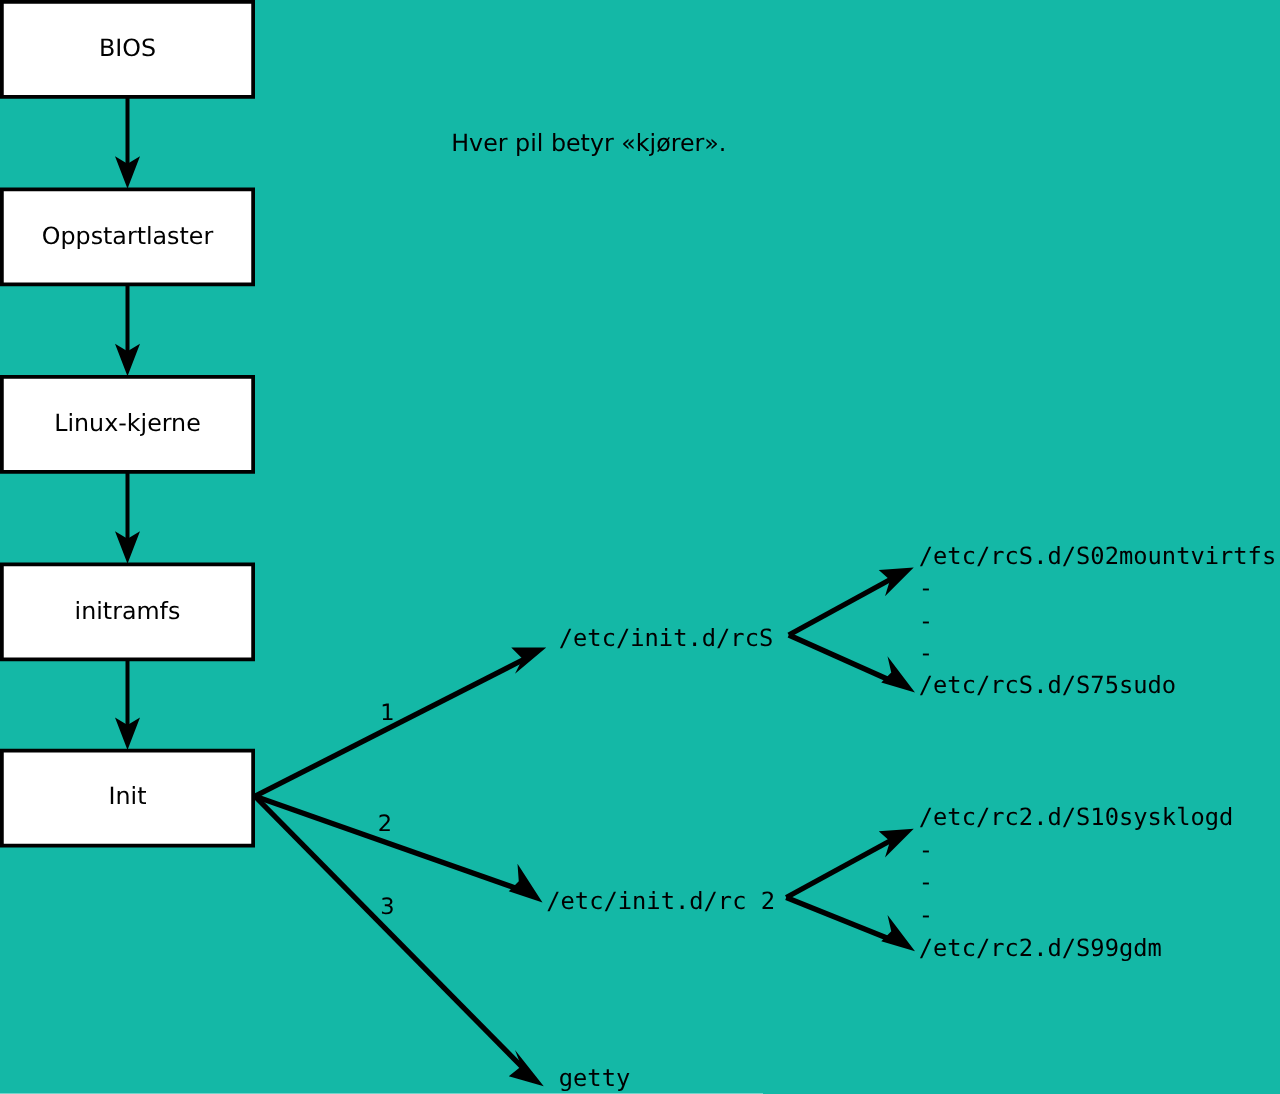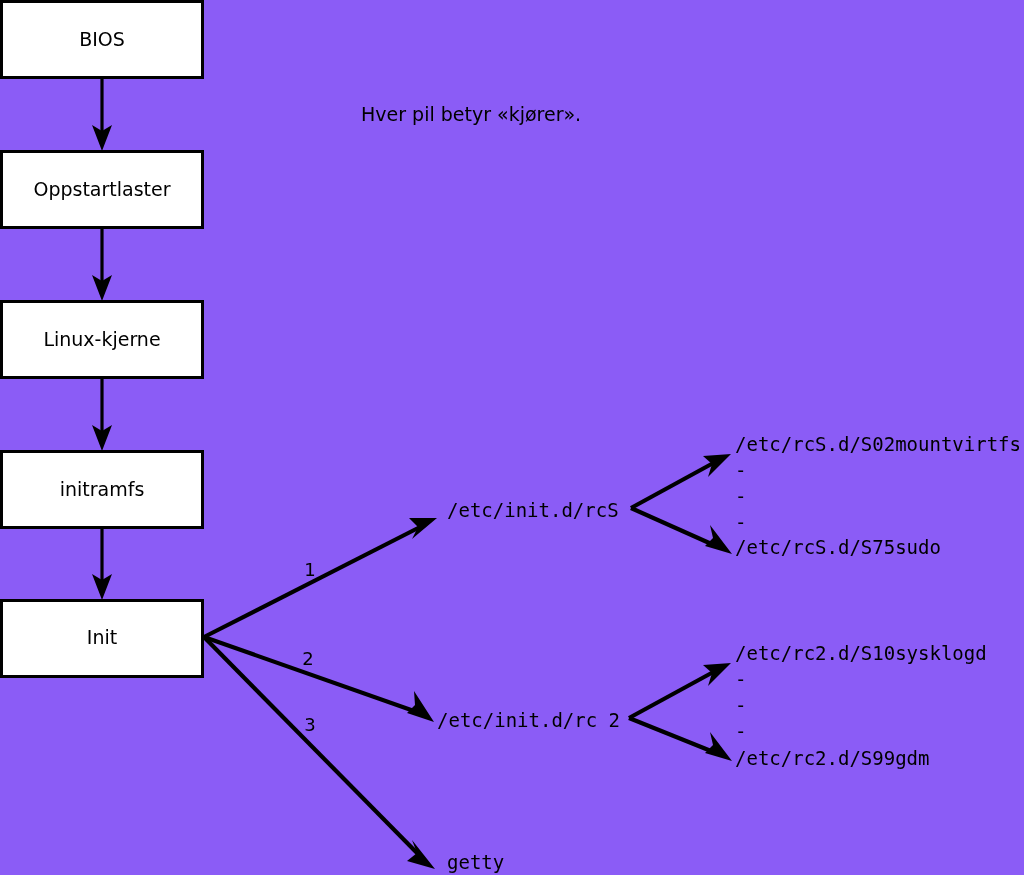--- a/index.html
+++ b/index.html
@@ -8,21 +8,21 @@
     padding: 0;
     background: #ffffff;
   }
   body {
     font-family: "DejaVu Sans", sans-serif;
   }
   #diagram-root {
     position: relative;
     width: 1024px;
     height: 875px;
-    background: #8b5cf6;
+    background: #14b8a6;
     overflow: hidden;
   }
   #diagram-svg {
     position: absolute;
     top: 0;
     left: 0;
     width: 1024px;
     height: 875px;
     display: block;
   }

